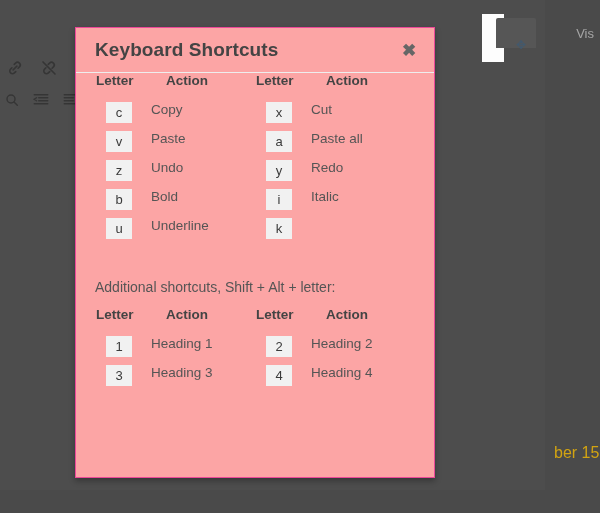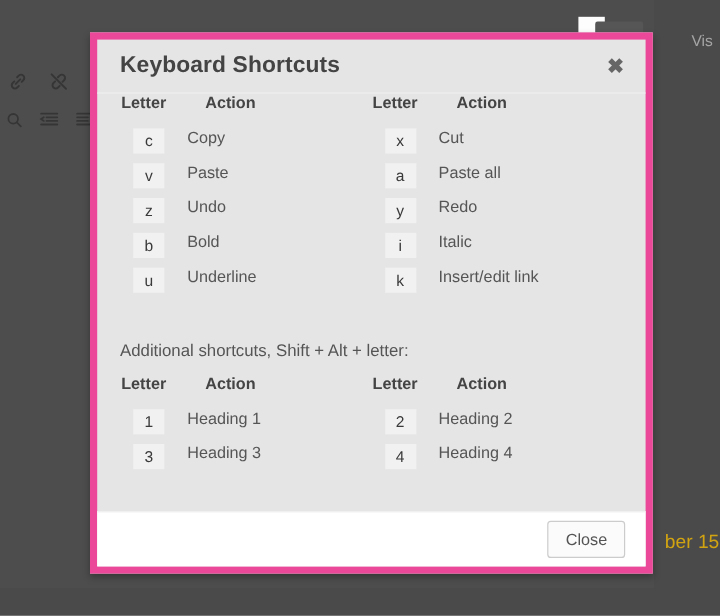--- a/index.html
+++ b/index.html
@@ -101,24 +101,24 @@
     font-size: 16px;
     white-space: nowrap;
     opacity: .85;
   }
 
   
   #modal {
     position: absolute;
     left: 75px;
     top: 27px;
-    width: 469px;
+    width: 360px;
     height: 451px;
-    background: #e5e5e5;
-    border: 6px solid #ec4899;
+    background: #fca5a5;
+    border: 1px solid #ec4899;
     box-shadow: 0 3px 6px rgba(0,0,0,.3);
     display: flex;
     flex-direction: column;
     box-sizing: border-box;
   }
   .modal-header {
     position: relative;
     height: 45px;
     flex: 0 0 45px;
     border-bottom: 1px solid #eeeeee;
@@ -346,21 +346,20 @@
         <div class="sc-row">
           <div class="sc-letter">y</div>
           <div class="sc-action">Redo</div>
         </div>
         <div class="sc-row">
           <div class="sc-letter">i</div>
           <div class="sc-action">Italic</div>
         </div>
         <div class="sc-row">
           <div class="sc-letter">k</div>
-          <div class="sc-action">Insert/edit link</div>
         </div>
       </div>
     </div>
 
     <div class="section-heading second">Additional shortcuts, Shift + Alt + letter:</div>
     <div class="shortcut-tables">
       <div class="sc-table">
         <div class="sc-row sc-head">
           <div class="sc-letter">Letter</div>
           <div class="sc-action">Action</div>
@@ -387,17 +386,14 @@
         <div class="sc-row">
           <div class="sc-letter">4</div>
           <div class="sc-action">Heading 4</div>
         </div>
 
       </div>
     </div>
 
   </div>
 
-  <div class="modal-footer">
-    <button class="btn-close">Close</button>
-  </div>
 
 </div>
 
 </body></html>

